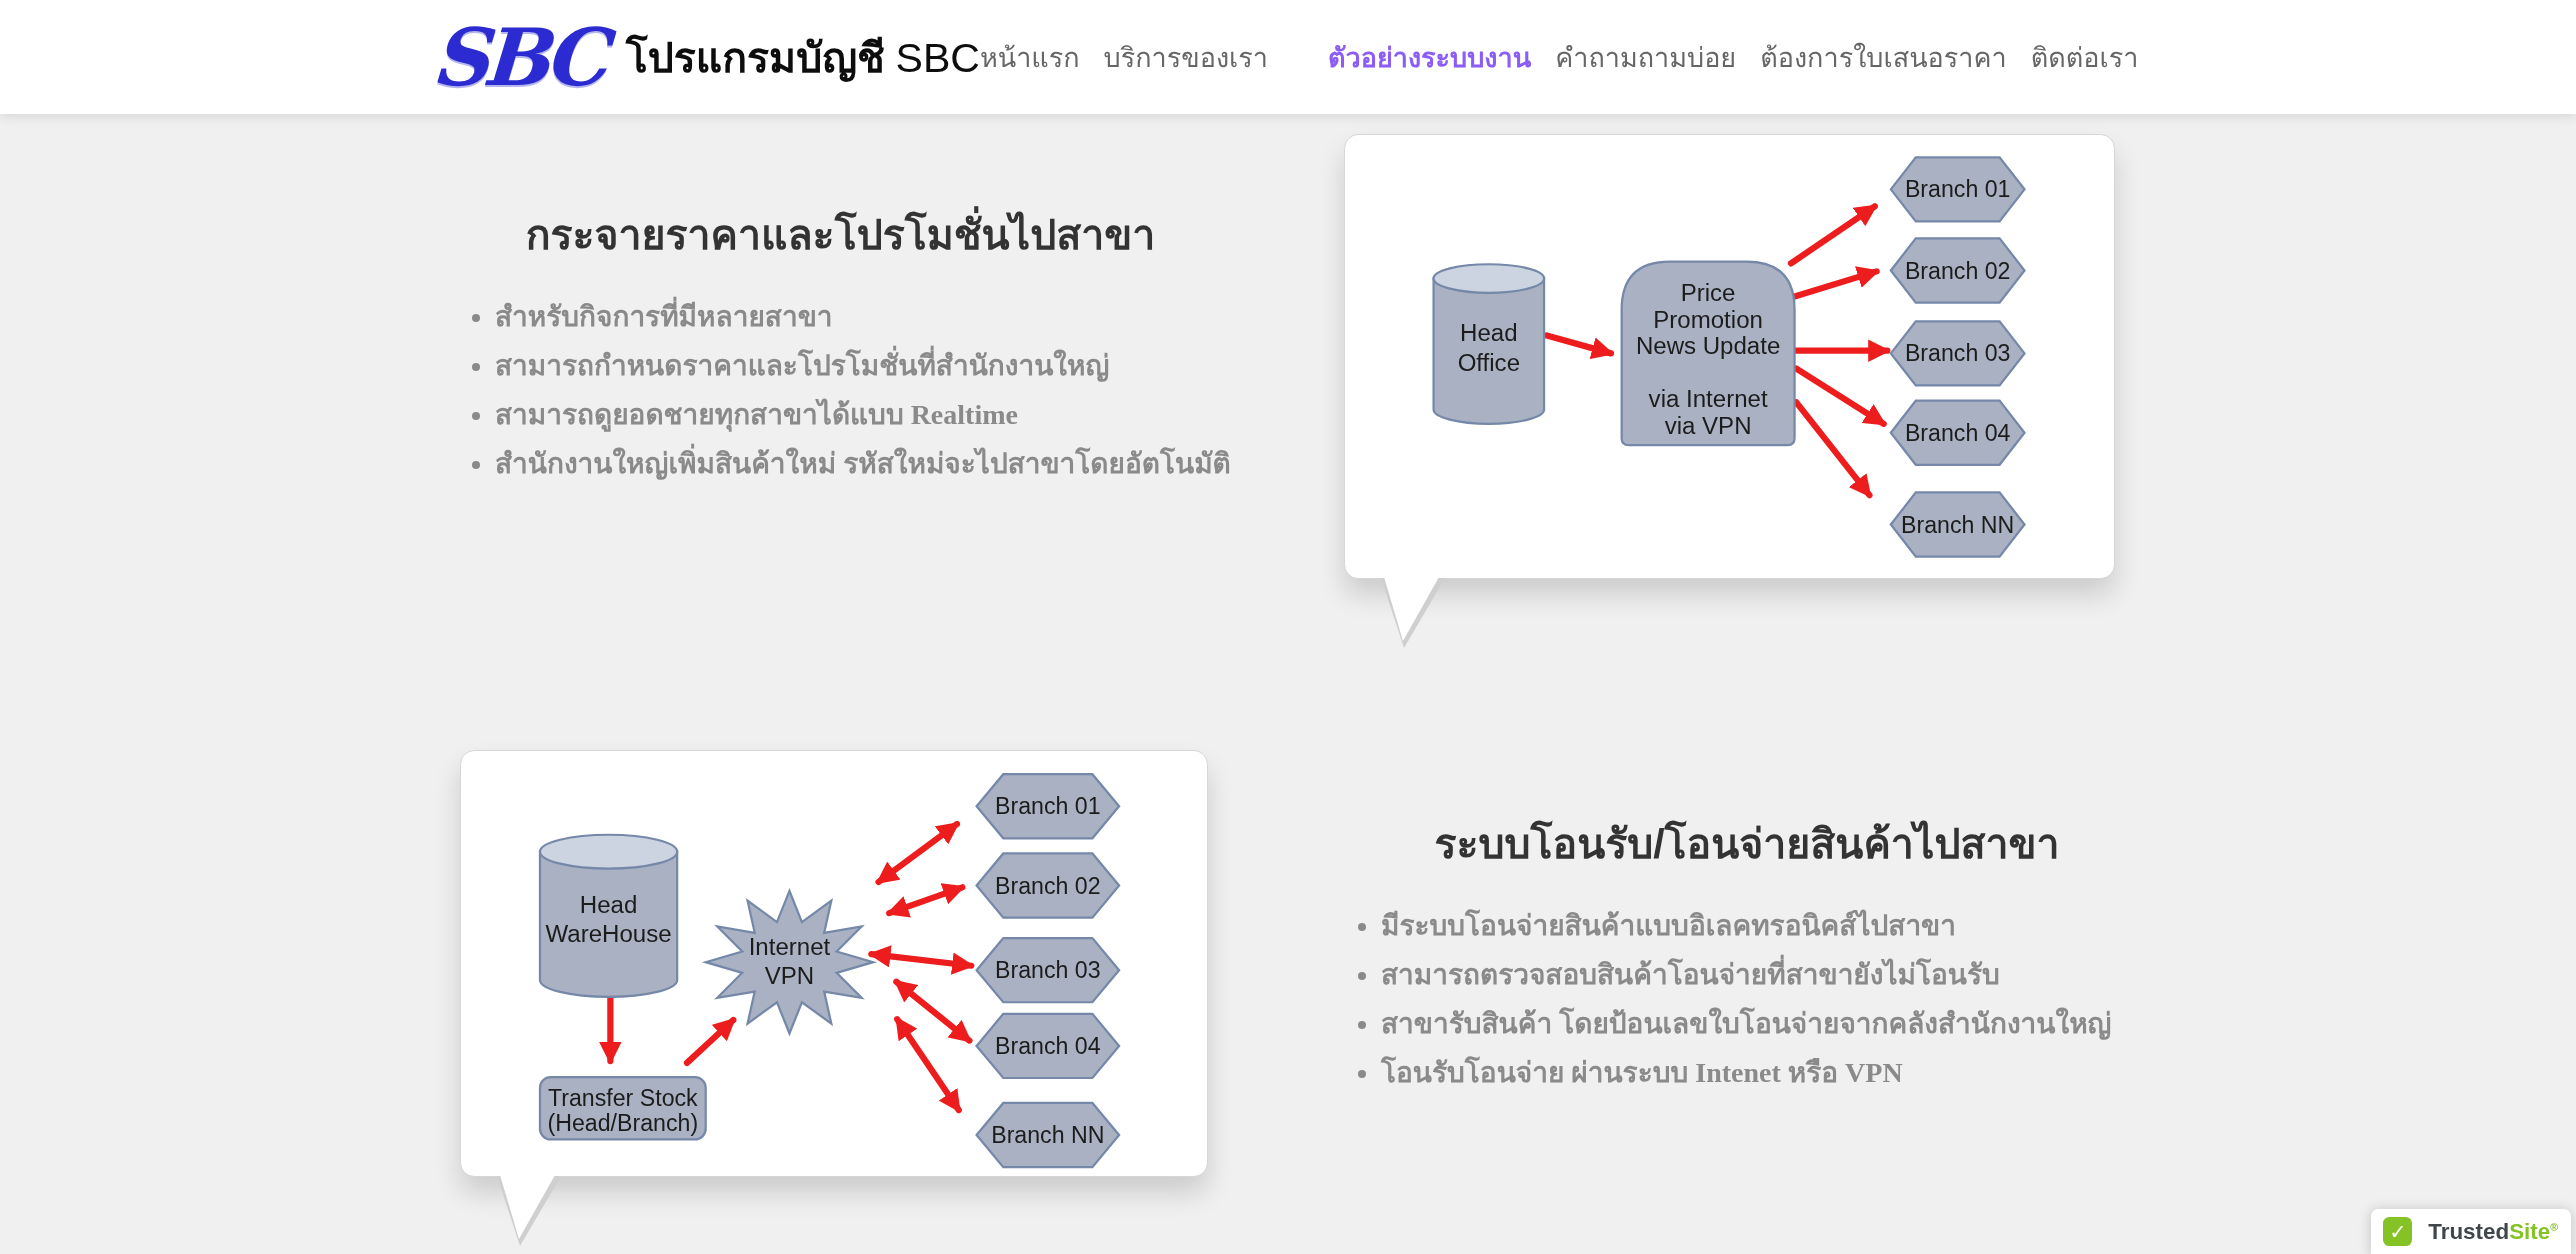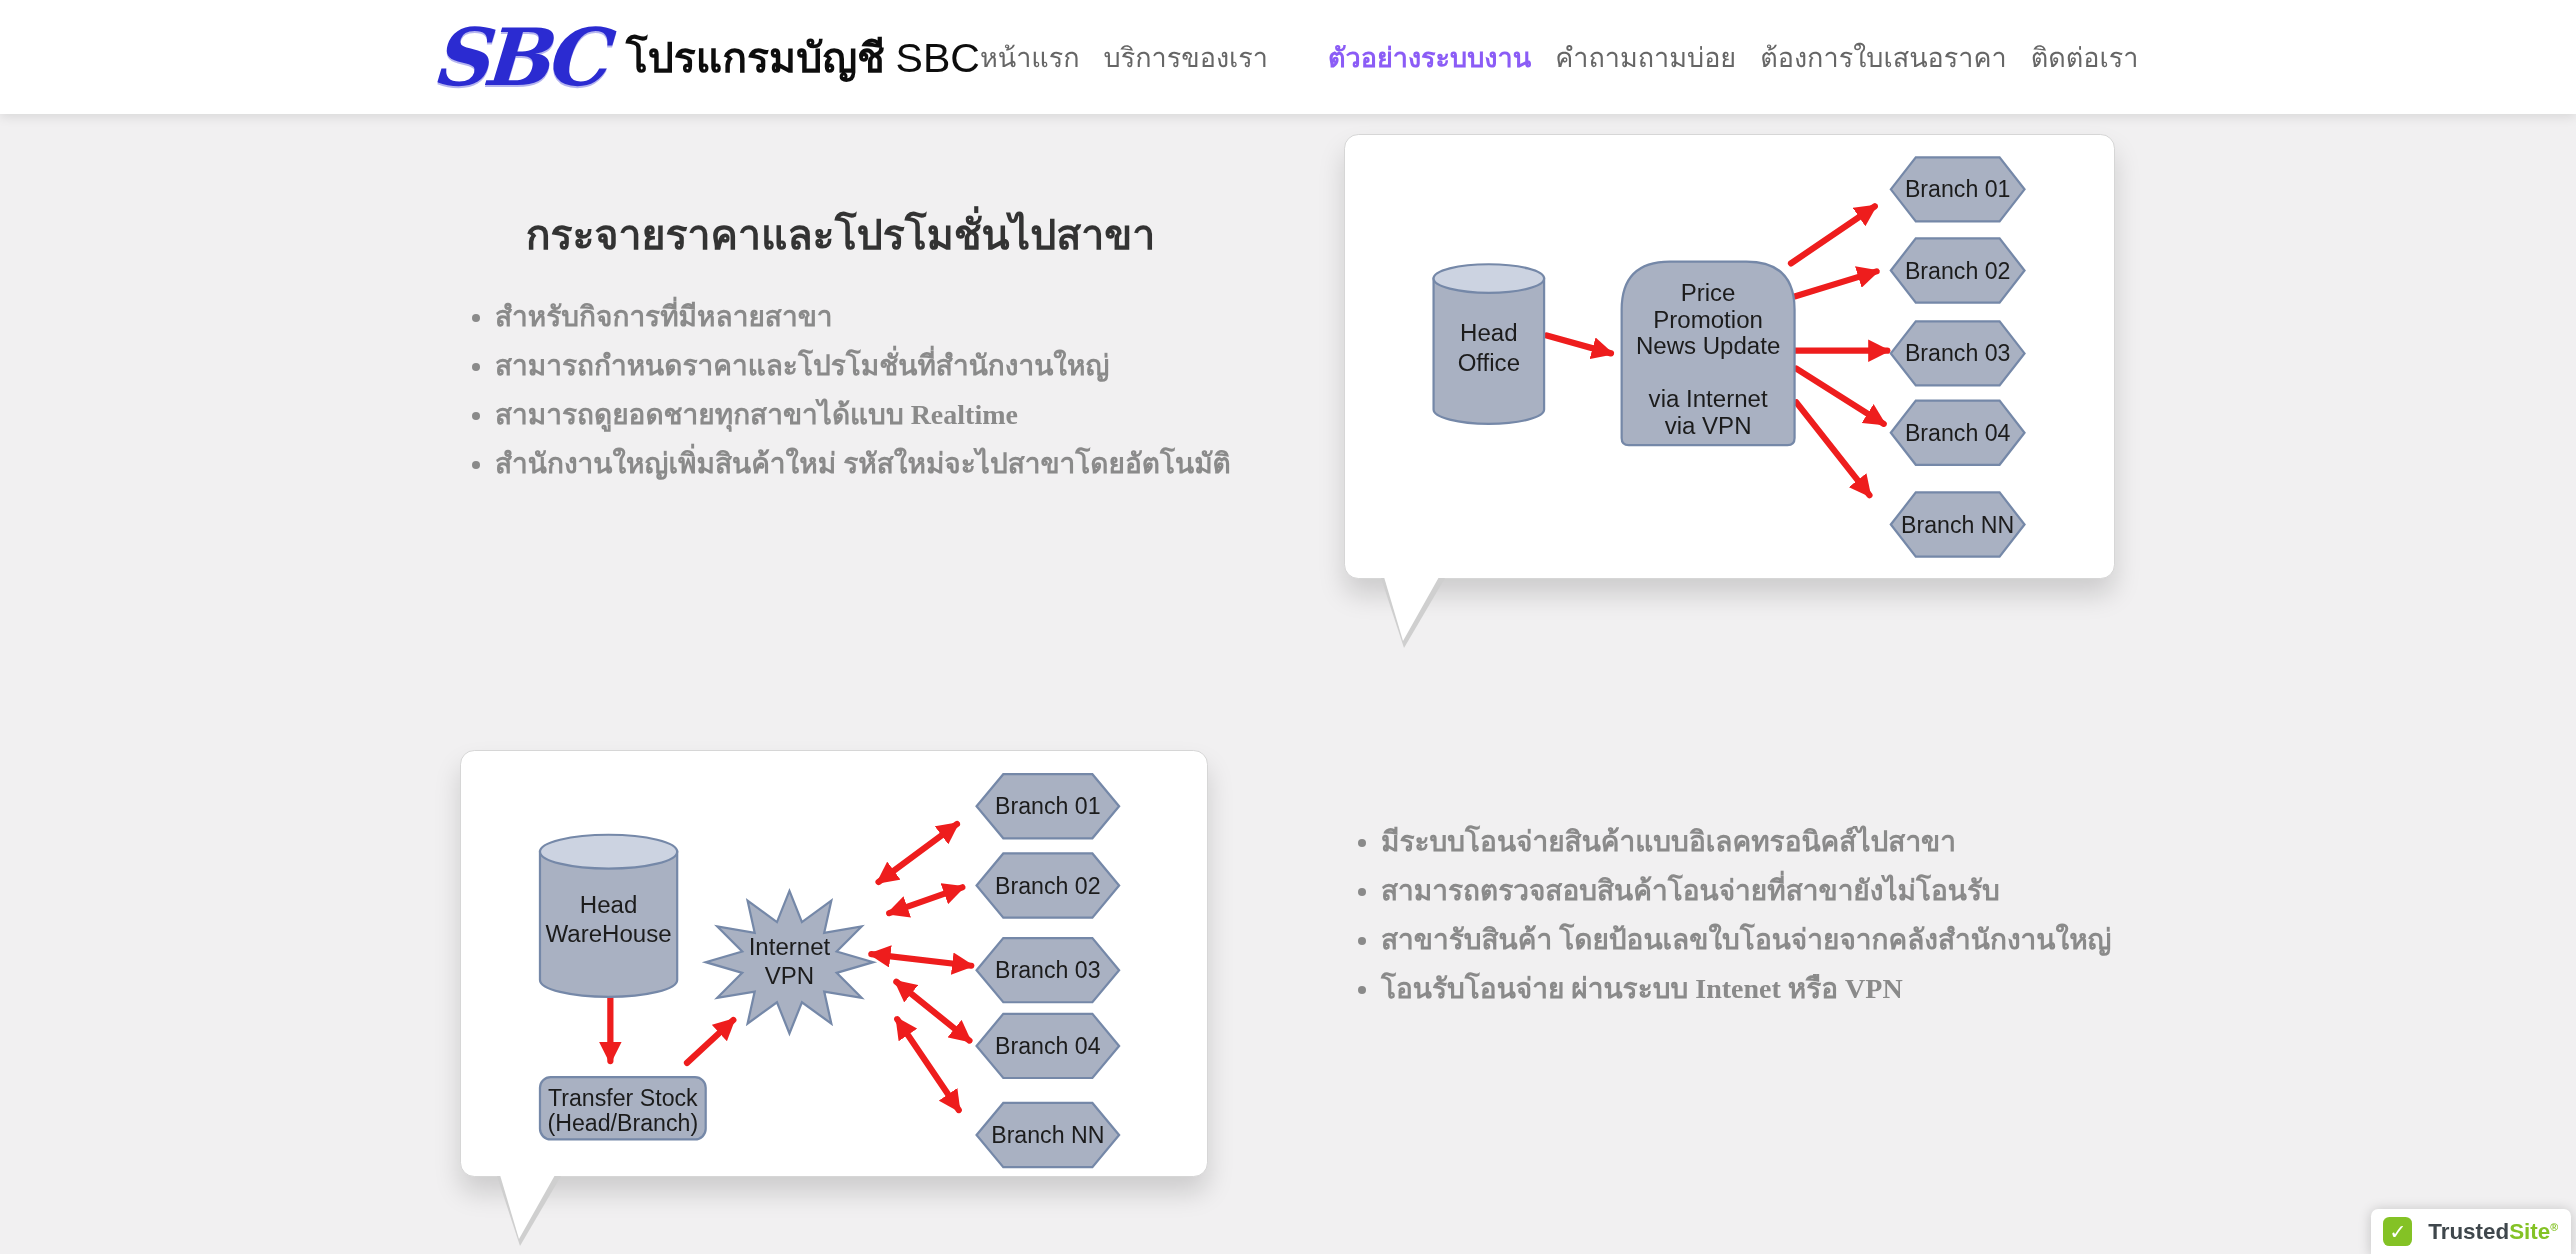--- a/index.html
+++ b/index.html
@@ -205,20 +205,21 @@
       <text class="dt dt-sm" y="9">Branch 04</text>
     </g>
     <g transform="translate(658,431)">
       <polygon class="nfill" points="-80,0 -50,-36 50,-36 80,0 50,36 -50,36"></polygon>
       <text class="dt dt-sm" y="9">Branch NN</text>
     </g>
   </svg>
 </div>
 
 <div class="text-block" id="tb-transfer">
+  <h2 class="section-title">ระบบโอนรับ/โอนจ่ายสินค้าไปสาขา</h2>
   <ul class="bullets">
     <li>มีระบบโอนจ่ายสินค้าแบบอิเลคทรอนิคส์ไปสาขา</li>
     <li>สามารถตรวจสอบสินค้าโอนจ่ายที่สาขายังไม่โอนรับ</li>
     <li>สาขารับสินค้า โดยป้อนเลขใบโอนจ่ายจากคลังสำนักงานใหญ่</li>
     <li>โอนรับโอนจ่าย ผ่านระบบ Intenet หรือ VPN</li>
   </ul>
 </div>
 
 <div class="trust-badge">
   <div class="badge-check">✓</div>

